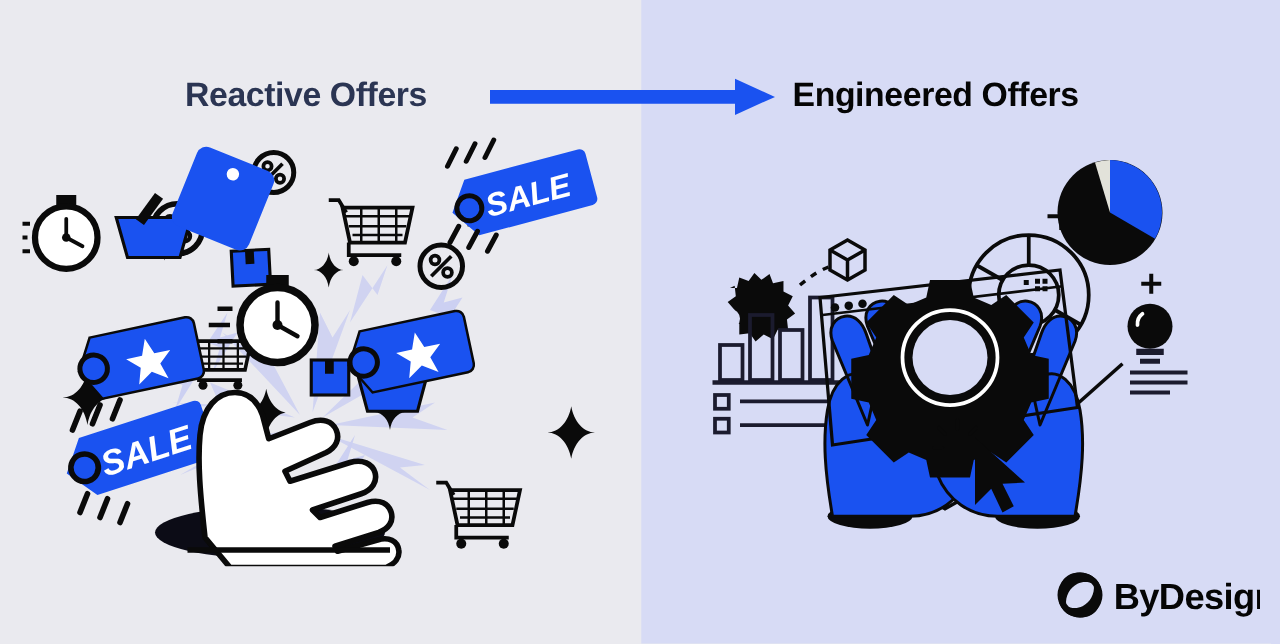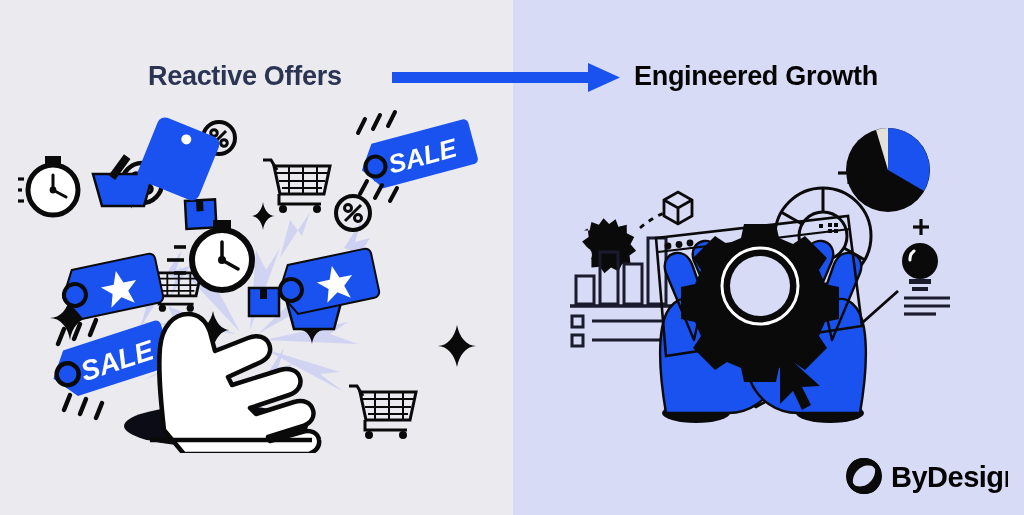--- a/index.html
+++ b/index.html
@@ -43,21 +43,21 @@
 </head>
 <body>
 
 <div id="stage">
 
   <div class="panel" id="panel-left"></div>
   <div class="panel" id="panel-right"></div>
 
   <div class="title" id="title-left">Reactive Offers</div>
 
-  <div class="title" id="title-right">Engineered Growth</div>
+  <div class="title" id="title-right">Engineered Offers</div>
 
   <svg id="arrow" viewBox="0 0 228 32">
     <g fill="#1a52f0">
       <rect x="0" y="10" width="200" height="11"></rect>
       <path d="M196 1 L228 15.5 L196 30 Z"></path>
     </g>
   </svg>
 
   <svg class="illus" id="illus-left" viewBox="0 0 470 345">
 

